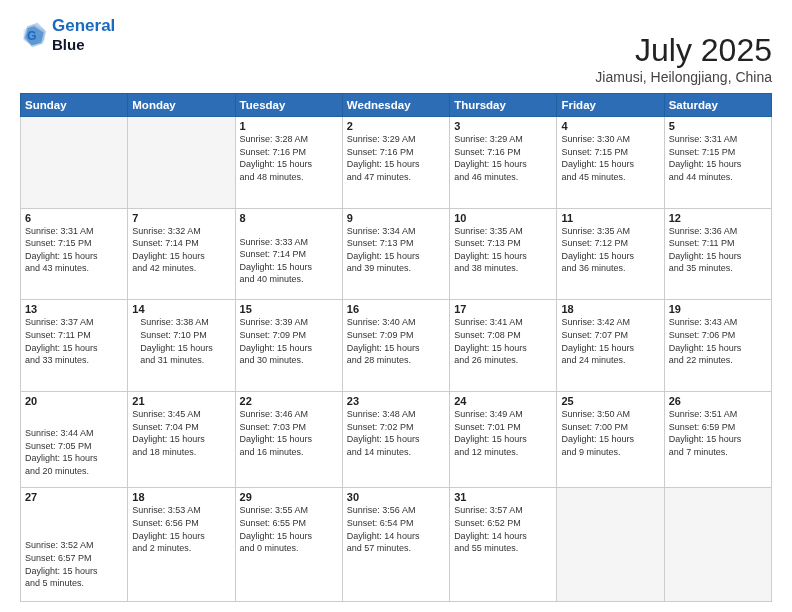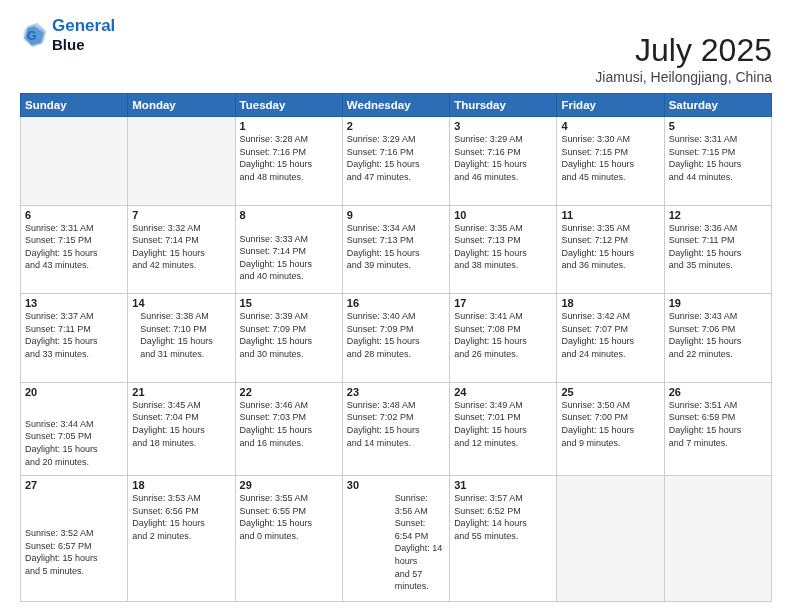--- a/index.html
+++ b/index.html
@@ -333,21 +333,21 @@
           </td>
           <td>
             <span class="day-num">29</span>
             <div class="day-info" style="white-space: pre-line;">Sunrise: 3:55 AM
 Sunset: 6:55 PM
 Daylight: 15 hours
 and 0 minutes.</div>
           </td>
           <td>
             <span class="day-num">30</span>
-            <div class="day-info" style="white-space: pre-line; margin-left: 48px;">Sunrise: 3:56 AM
+            <div class="day-info" style="white-space: pre-line;">Sunrise: 3:56 AM
 Sunset: 6:54 PM
 Daylight: 14 hours
 and 57 minutes.</div>
           </td>
           <td>
             <span class="day-num">31</span>
             <div class="day-info" style="white-space: pre-line;">Sunrise: 3:57 AM
 Sunset: 6:52 PM
 Daylight: 14 hours
 and 55 minutes.</div>

